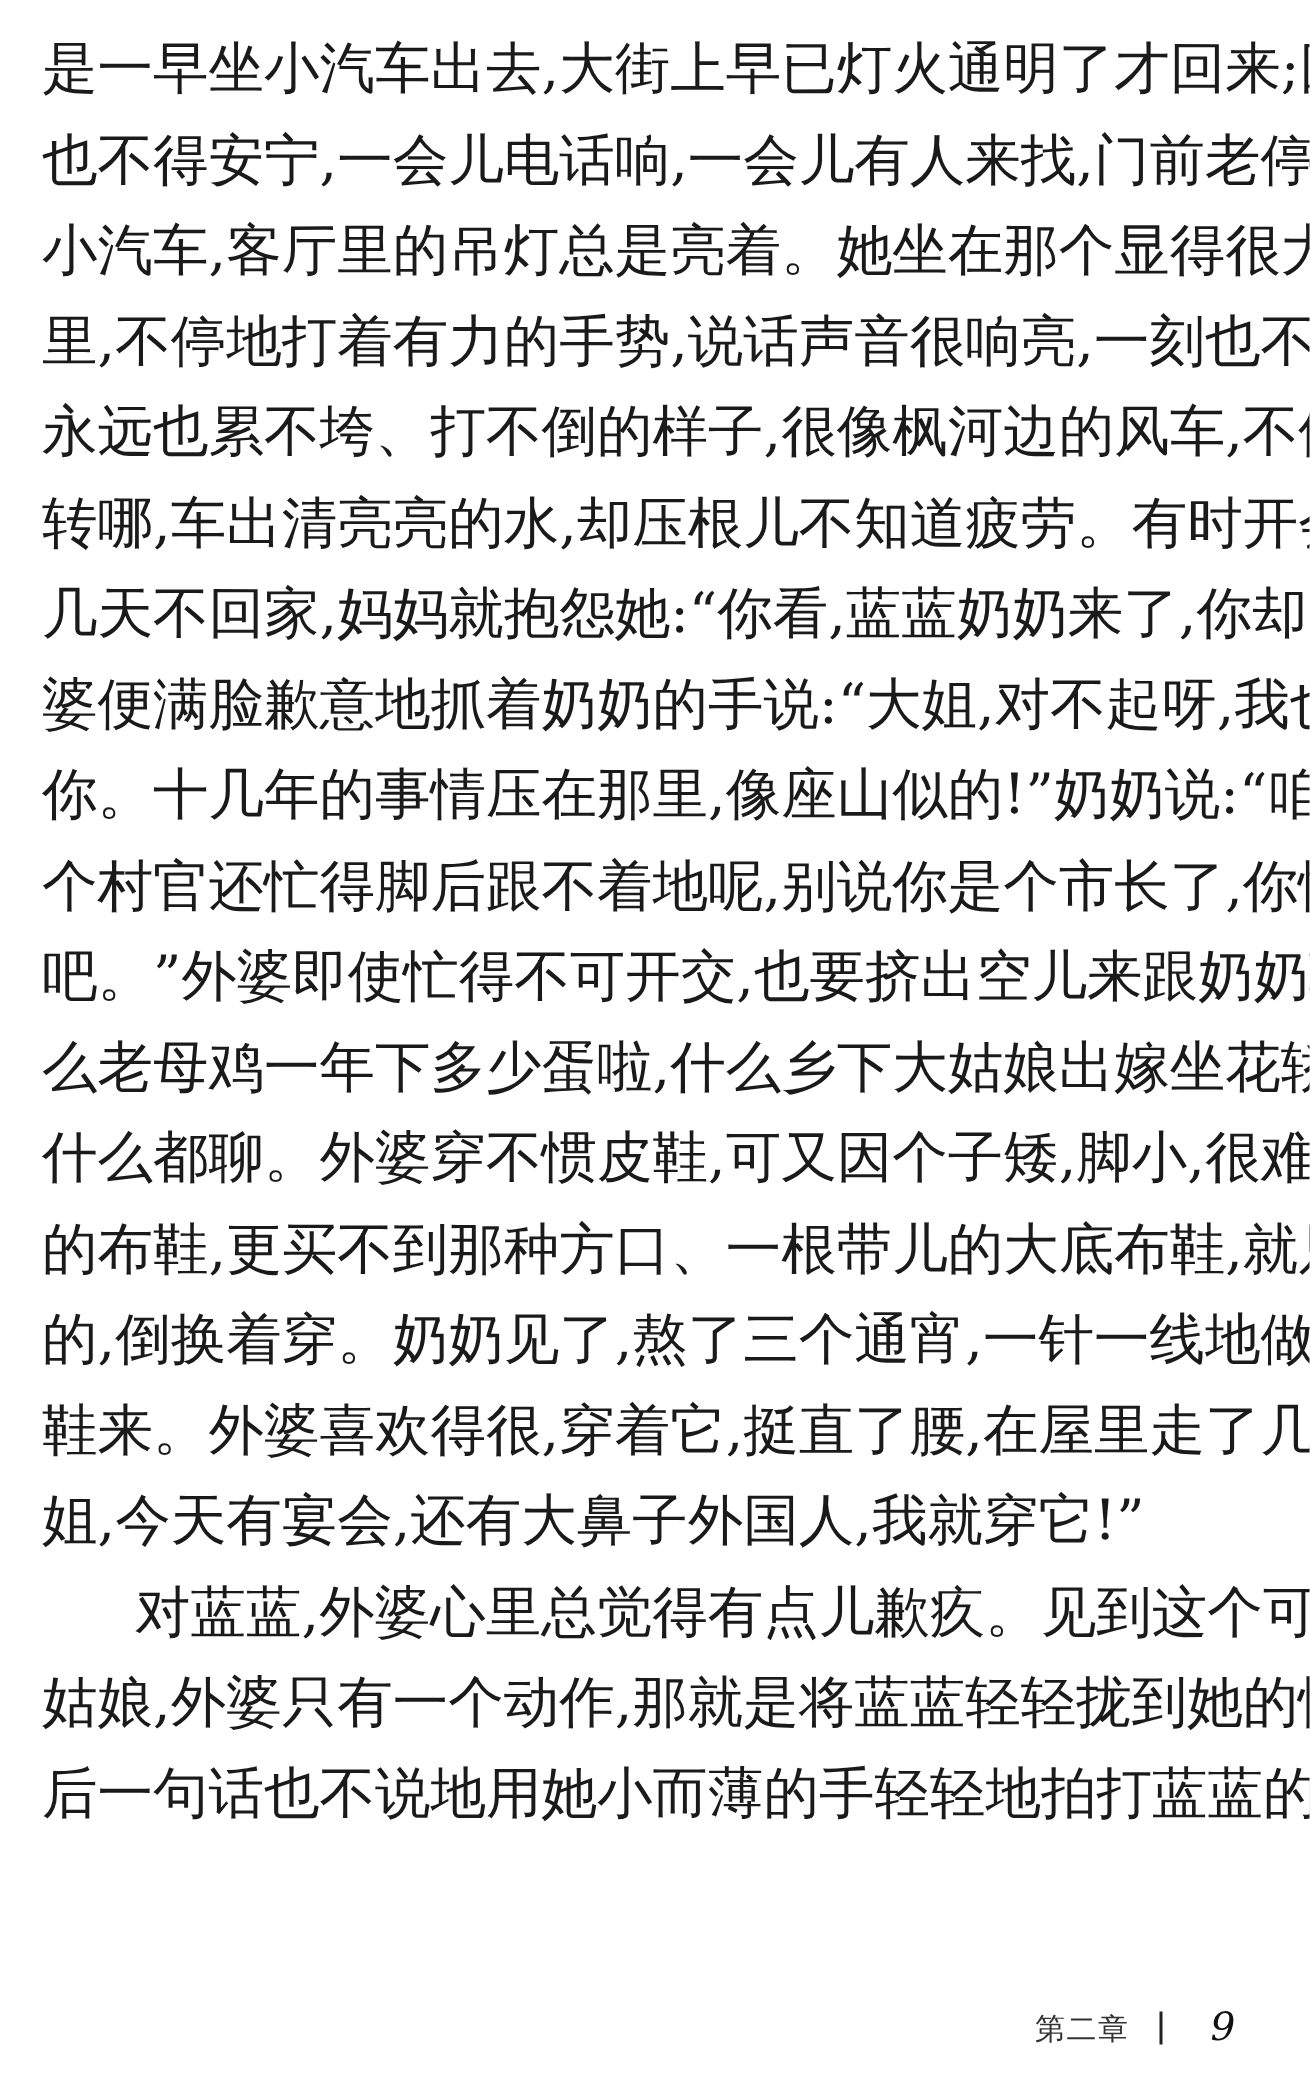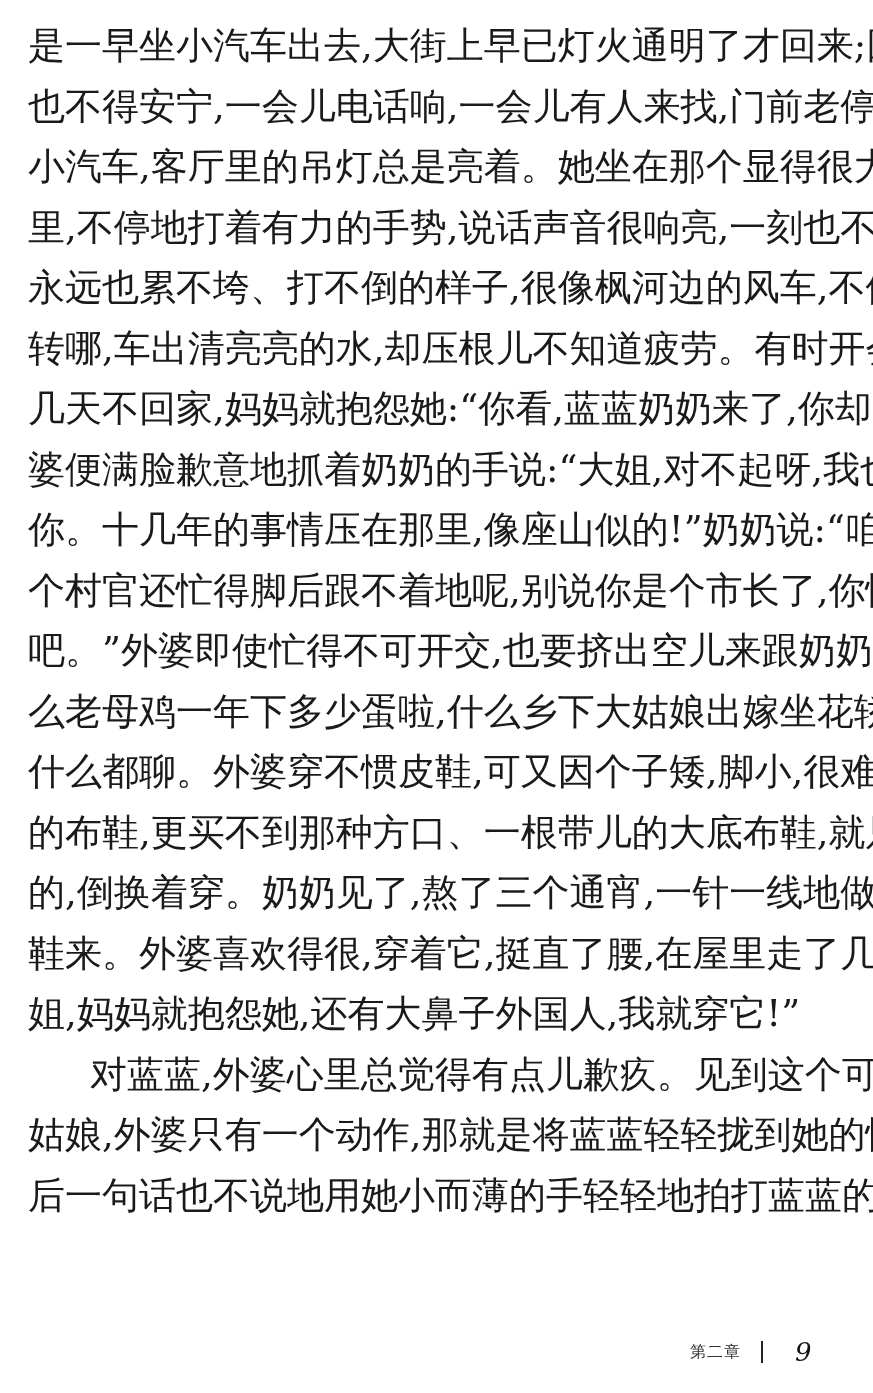--- a/index.html
+++ b/index.html
@@ -41,21 +41,21 @@
       position: absolute;
       top: 1334px;
       left: 690px;
       height: 36px;
       display: flex;
       align-items: center;
       font-family: "DejaVu Serif", "Liberation Serif", serif;
       color: #333;
     }
     .chapter-label {
-      font-size: 16px;
+      font-size: 20px;
       letter-spacing: 1px;
     }
     .footer-divider {
       width: 2px;
       height: 22px;
       background: #222;
       margin: 0 32px 0 20px;
     }
     .page-number {
       font-size: 26px;
@@ -76,21 +76,21 @@
   <div class="line">几天不回家,妈妈就抱怨她:“你看,蓝蓝奶奶来了,你却……”外</div>
   <div class="line">婆便满脸歉意地抓着奶奶的手说:“大姐,对不起呀,我也不能陪</div>
   <div class="line">你。十几年的事情压在那里,像座山似的!”奶奶说:“咱村里的一</div>
   <div class="line">个村官还忙得脚后跟不着地呢,别说你是个市长了,你忙你的</div>
   <div class="line">吧。”外婆即使忙得不可开交,也要挤出空儿来跟奶奶聊家常,什</div>
   <div class="line">么老母鸡一年下多少蛋啦,什么乡下大姑娘出嫁坐花轿啦,她们</div>
   <div class="line">什么都聊。外婆穿不惯皮鞋,可又因个子矮,脚小,很难买到合适</div>
   <div class="line">的布鞋,更买不到那种方口、一根带儿的大底布鞋,就只有几双旧</div>
   <div class="line">的,倒换着穿。奶奶见了,熬了三个通宵,一针一线地做出一双布</div>
   <div class="line">鞋来。外婆喜欢得很,穿着它,挺直了腰,在屋里走了几圈:“大</div>
-  <div class="line last">姐,妈妈就抱怨她,还有大鼻子外国人,我就穿它!”</div>
+  <div class="line last">姐,今天有宴会,还有大鼻子外国人,我就穿它!”</div>
   <div class="line indent">对蓝蓝,外婆心里总觉得有点儿歉疚。见到这个可爱的小</div>
   <div class="line">姑娘,外婆只有一个动作,那就是将蓝蓝轻轻拢到她的怀里,然</div>
   <div class="line last">后一句话也不说地用她小而薄的手轻轻地拍打蓝蓝的后背。</div>
 </div>
 
 <div class="footer">
   <span class="chapter-label">第二章</span>
   <span class="footer-divider"></span>
   <span class="page-number">9</span>
 </div>

